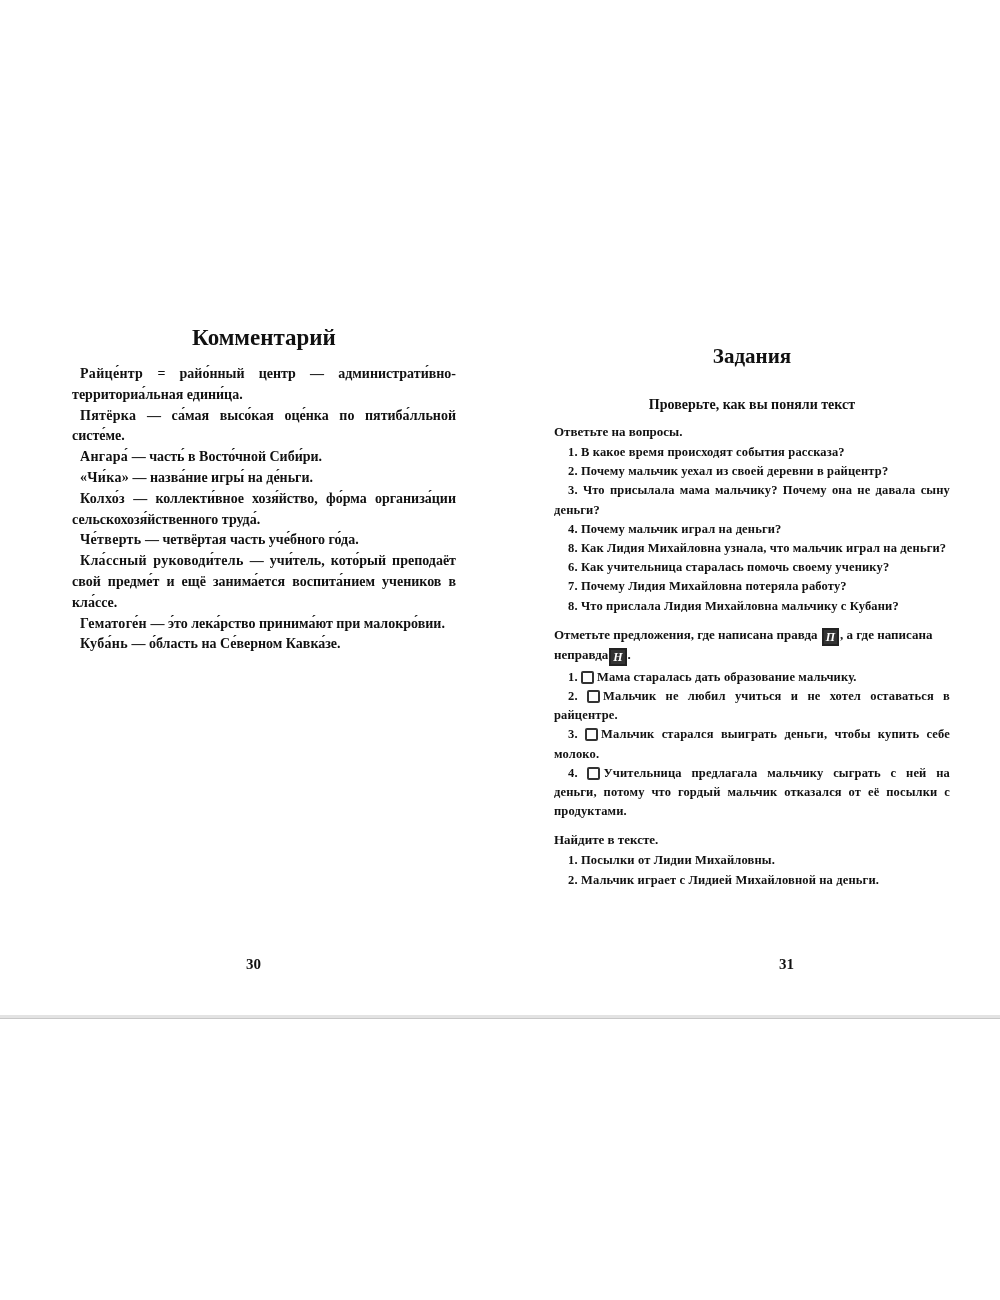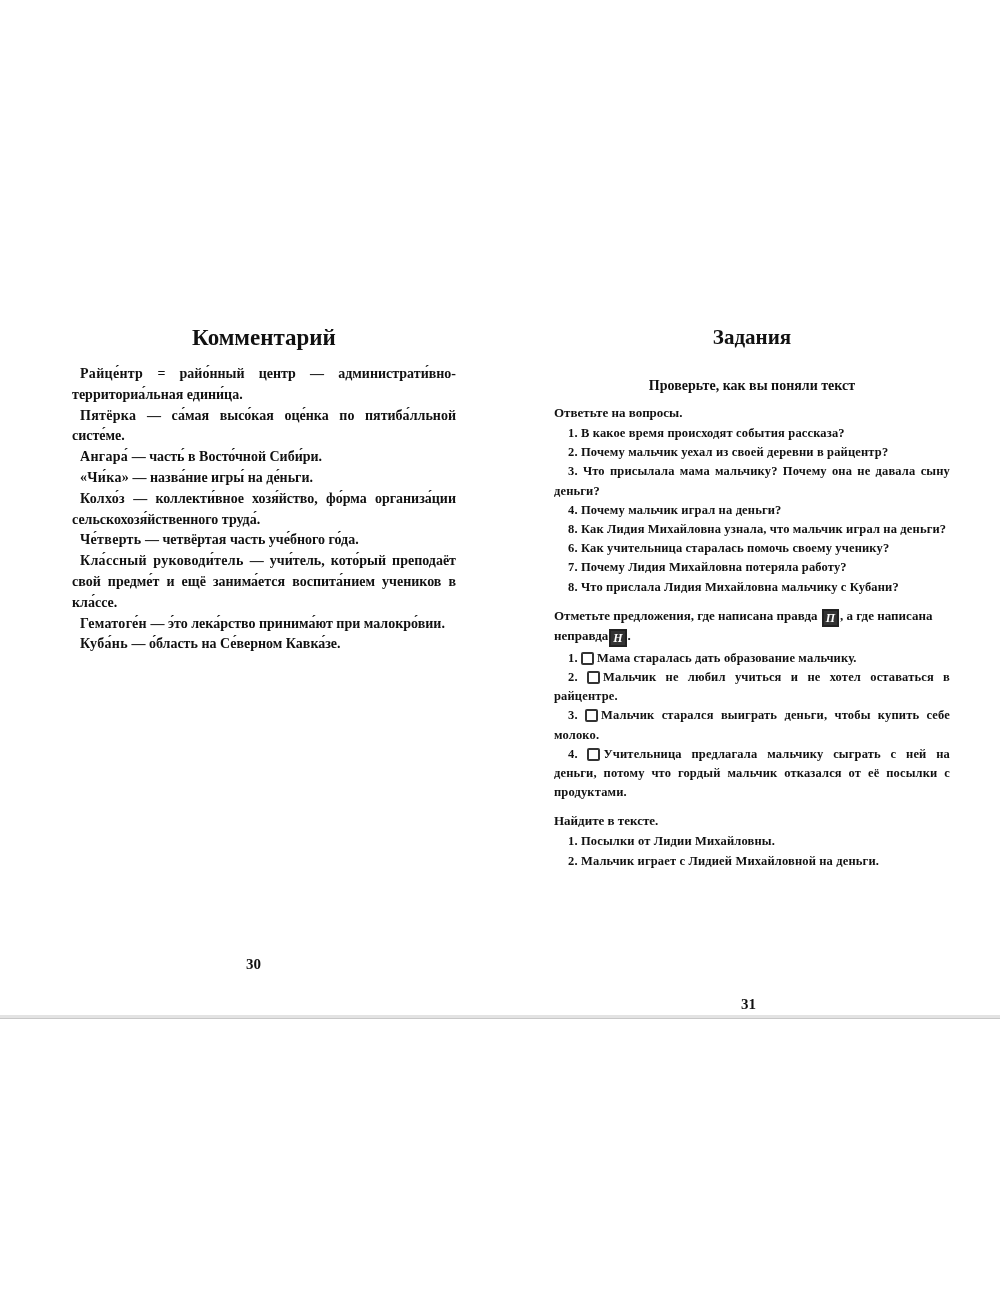--- a/index.html
+++ b/index.html
@@ -19,20 +19,21 @@
     position: absolute;
     top: 322px;
   }
   .page-left {
     left: 72px;
     width: 384px;
   }
   .page-right {
     left: 554px;
     width: 396px;
+    margin-top: 19px;
   }
   .page-title {
     text-align: center;
     font-weight: bold;
     margin: 0;
   }
   .page-left .page-title {
     font-size: 23px;
     line-height: 24px;
     margin-left: 0;
@@ -110,21 +111,21 @@
     box-sizing: border-box;
   }
   .page-number {
     position: absolute;
     top: 955px;
     font-weight: bold;
     font-size: 15px;
     line-height: 18px;
   }
   .page-number-left { left: 246px; }
-  .page-number-right { left: 741px; margin-top: 40px; }
+  .page-number-right { left: 779px; }
   .divider {
     position: absolute;
     left: 0;
     top: 1015px;
     width: 1000px;
     height: 3px;
     background: #e3e3e3;
     border-bottom: 1px solid #c8c8c8;
   }
 </style>

